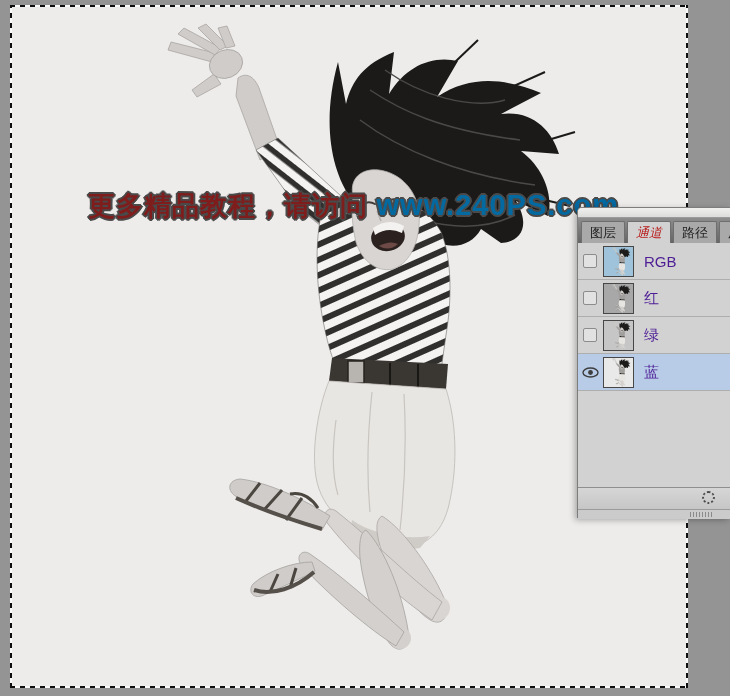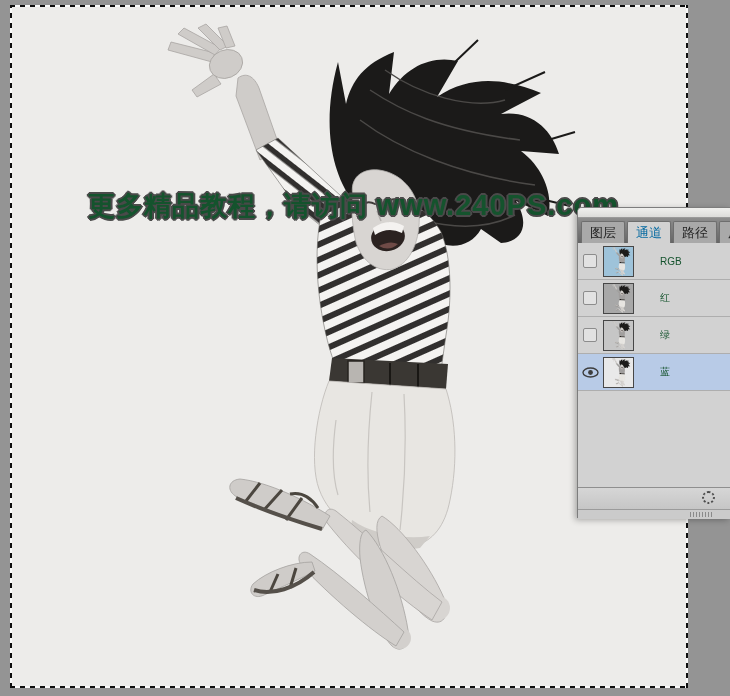--- a/index.html
+++ b/index.html
@@ -18,62 +18,62 @@
   .ant{position:absolute;z-index:5;}
   .ant.h{height:2px;left:0;width:100%;background:repeating-linear-gradient(90deg,#0d0d0d 0 5px,#fafafa 5px 10px);}
   .ant.v{width:2px;top:0;height:100%;background:repeating-linear-gradient(0deg,#0d0d0d 0 5px,#fafafa 5px 10px);}
   .ant.top{top:0;} .ant.bottom{bottom:0;} .ant.left{left:0;} .ant.right{right:0;left:auto;}
   
   .watermark{
     position:absolute;left:78px;top:183px;z-index:6;white-space:nowrap;
     font-size:27px;font-weight:bold;letter-spacing:1px;
   }
   .watermark .cn{
-    color:#14532d;
+    color:#7f1d1d;
     text-shadow:-2px 0 #4a4a4a,2px 0 #4a4a4a,0 -2px #4a4a4a,0 2px #4a4a4a,
                 -1px -1px #4a4a4a,1px 1px #4a4a4a,1px -1px #4a4a4a,-1px 1px #4a4a4a;
   }
   .watermark .url{
-    color:#14532d;font-size:29px;
+    color:#0369a1;font-size:29px;
     text-shadow:-2px 0 #4a4a4a,2px 0 #4a4a4a,0 -2px #4a4a4a,0 2px #4a4a4a,
                 -1px -1px #4a4a4a,1px 1px #4a4a4a,1px -1px #4a4a4a,-1px 1px #4a4a4a;
     text-align:center;
   }
   
   .panel{
     position:absolute;left:577px;top:207px;width:153px;height:311px;z-index:10;
     border:1px solid #7d7d7d;border-right:none;box-sizing:border-box;
     border-radius:5px 0 0 0;
     background:#d2d2d2;
     box-shadow:-2px 2px 6px rgba(0,0,0,.30);
   }
   .panel-top{height:9px;background:linear-gradient(#f0f0ee,#dcdcda);border-radius:4px 0 0 0;border-bottom:1px solid #9a9a9a;}
   .tabbar{height:25px;background:linear-gradient(#8d8d8d,#656565);display:flex;align-items:flex-end;overflow:hidden;padding-left:3px;}
   .tab{
     height:21px;line-height:21px;padding:0 8px;margin-right:2px;
     background:#a9a9a9;color:#1f1f1f;font-size:13px;white-space:nowrap;
     border:1px solid #6e6e6e;border-bottom:none;border-radius:2px 2px 0 0;
     flex:0 0 auto;
   }
-  .tab.active{background:#d2d2d2;color:#0369a1;}
+  .tab.active{background:#d2d2d2;color:#b91c1c;font-style:italic;}
   .tab.clipped{max-width:44px;overflow:hidden;}
   .rows{background:#d2d2d2;}
   .chrow{
     height:36px;display:flex;align-items:center;border-bottom:1px solid #aeaeae;
     background:#d2d2d2;
   }
   .chrow.selected{background:#b8cbe7;}
   .viscell{width:24px;display:flex;justify-content:center;align-items:center;flex:0 0 auto;}
   .viscb{width:14px;height:14px;background:#e2e2e2;border:1px solid #8c8c8c;border-radius:2px;box-sizing:border-box;}
   .thumb{
     width:31px;height:31px;flex:0 0 auto;margin-left:1px;
     border:1px solid #474747;box-sizing:border-box;overflow:hidden;position:relative;
   }
   .thumb svg{display:block;}
-  .chlabel{margin-left:26px;font-size:10px;color:#14532d;}
+  .chlabel{margin-left:10px;font-size:15px;color:#4c1d95;}
   .panel-empty{height:96px;background:#d2d2d2;}
   .panel-footer{
     height:21px;background:linear-gradient(#d6d6d6,#c6c6c6);
     border-top:1px solid #8f8f8f;position:relative;
   }
   .loadsel-icon{
     position:absolute;right:15px;top:3px;width:13px;height:13px;border-radius:50%;
     border:2px dotted #4d4d4d;box-sizing:border-box;
   }
   .panel-bottom{

